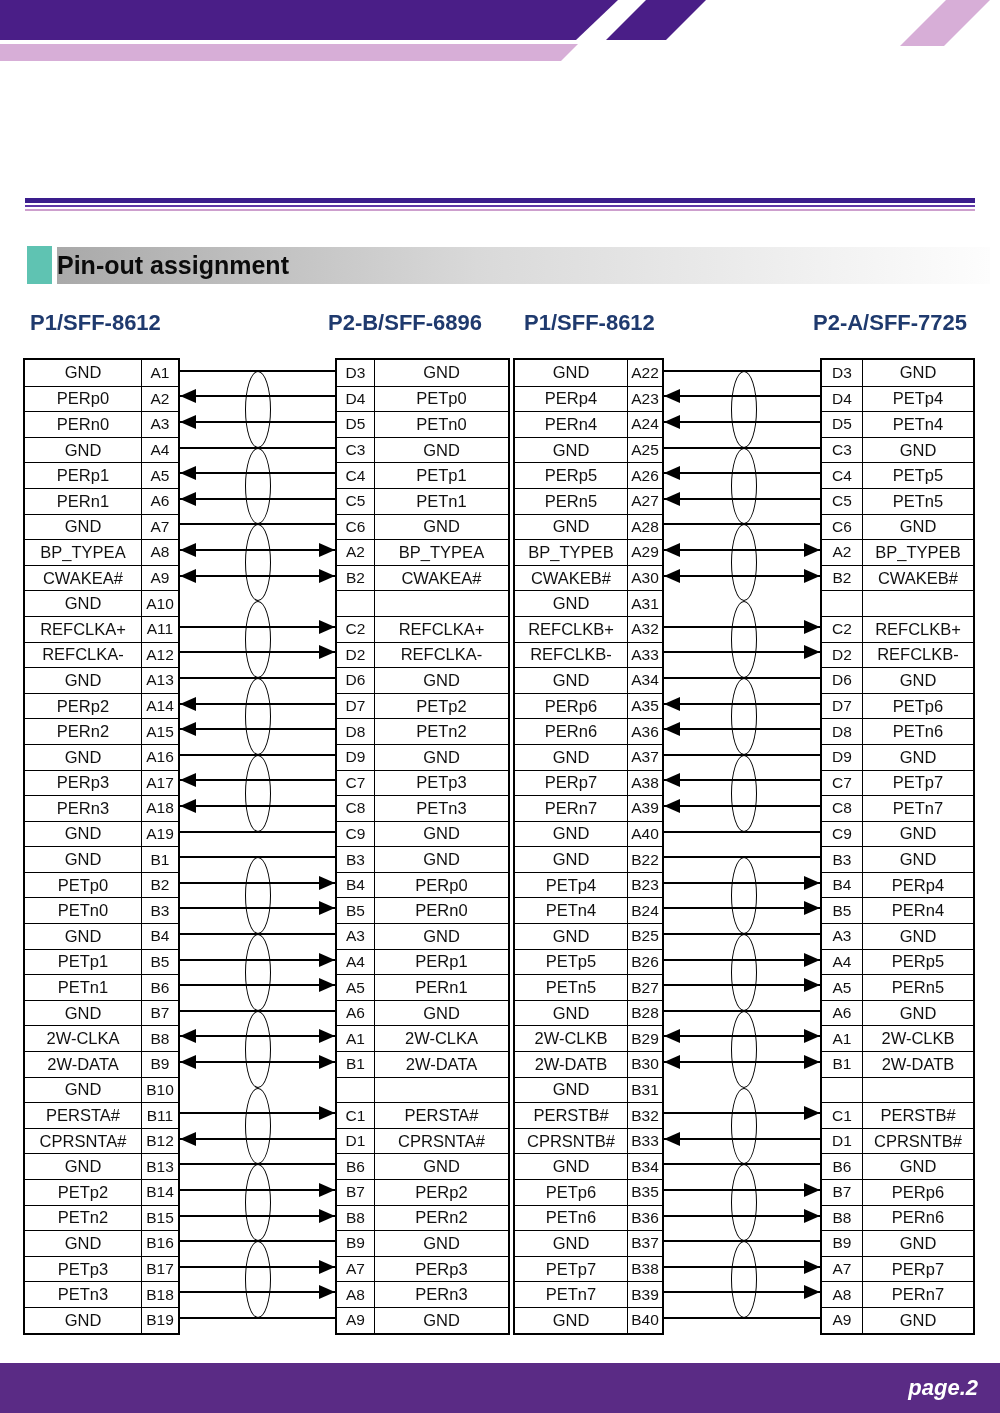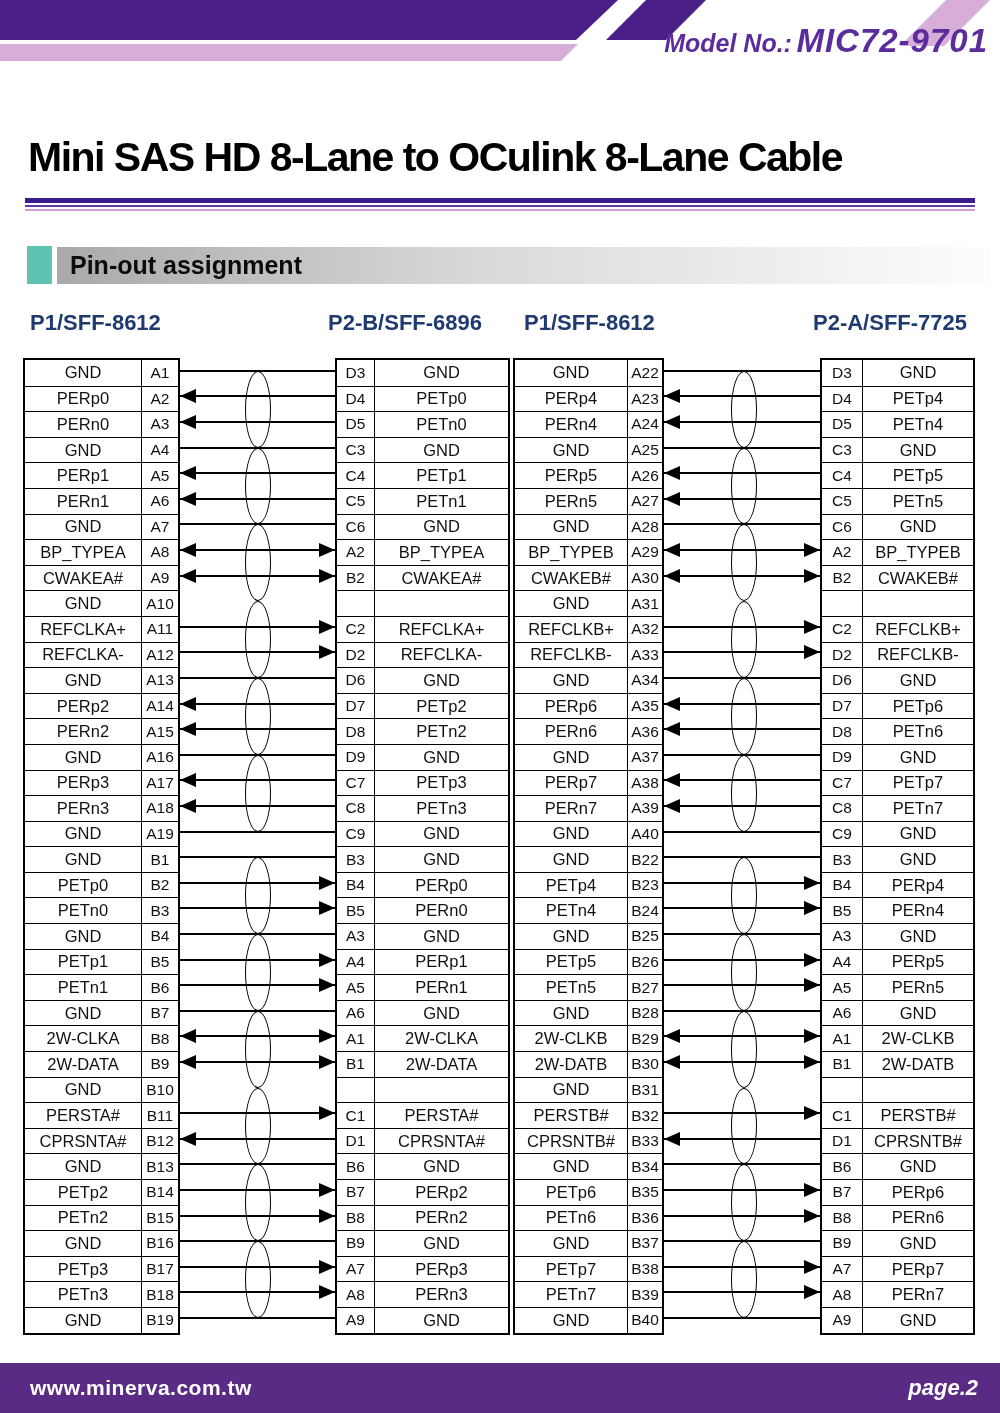--- a/index.html
+++ b/index.html
@@ -33,21 +33,21 @@
   .doc-title{left:28px;top:134px;font-size:41px;font-weight:bold;letter-spacing:-1.5px;color:#000;white-space:nowrap;}
   .rule{left:25px;width:950px;}
   .rule1{top:198px;height:5px;background:#3A1D8C;}
   .rule2{top:205px;height:2px;background:#6038A8;}
   .rule3{top:209px;height:2px;background:#CD9FCD;}
 
   
   .teal-sq{left:27px;top:246px;width:25px;height:38px;background:var(--teal);}
   .graybar{left:57px;top:247px;width:933px;height:37px;
            background:linear-gradient(90deg,#a9a9a9 0%,#d9d9d9 45%,#fdfdfd 100%);}
-  .graybar span{display:block;padding-left:13px;line-height:37px;font-size:25px;font-weight:bold;color:#0b0b0b;}
+  .graybar span{display:block;line-height:37px;font-size:25px;font-weight:bold;color:#0b0b0b;}
 
   .colhdr{top:310px;font-size:22px;font-weight:bold;color:var(--navy);white-space:nowrap;}
 
   
   .ptable{top:358px;border:2px solid #000;display:grid;grid-auto-rows:25.6px;background:#fff;}
   .cell{border-top:1.5px solid #000;display:flex;align-items:center;justify-content:center;
         overflow:hidden;color:#111;white-space:nowrap;}
   .cell.first{border-top:none;}
   .cell.divL{border-left:1.5px solid #000;}
   .sigc{font-size:16.5px;}
@@ -69,26 +69,21 @@
 </style>
 </head>
 <body>
 
 <div id="page">
 
   <div class="abs banner"></div>
   <div class="abs echo"></div>
   <div class="abs pink-slash"></div>
   <div class="abs pink-bar"></div>
-  <div class="abs model">
-    <span class="lbl">Model No.:</span>
-    <span class="num">MIC72-9701</span>
-  </div>
-
-  <div class="abs doc-title">Mini SAS HD 8-Lane to OCulink 8-Lane Cable</div>
+
   <div class="abs rule rule1"></div>
   <div class="abs rule rule2"></div>
   <div class="abs rule rule3"></div>
 
   <div class="abs teal-sq"></div>
   <div class="abs graybar">
     <span>Pin-out assignment</span>
   </div>
 
   <div class="abs colhdr" style="left:30px">P1/SFF-8612</div>
@@ -561,16 +556,15 @@
         <div class="ell" style="left: 67px; top: 499.2px; height: 76.8px;"></div>
         <div class="ell" style="left: 67px; top: 576px; height: 76.8px;"></div>
         <div class="ell" style="left: 67px; top: 652.8px; height: 76.8px;"></div>
         <div class="ell" style="left: 67px; top: 729.6px; height: 76.8px;"></div>
         <div class="ell" style="left: 67px; top: 806.4px; height: 76.8px;"></div>
         <div class="ell" style="left: 67px; top: 883.2px; height: 76.8px;"></div>
       </div>
     </div>
 
   <div class="abs footbar"></div>
-  <div class="abs site">www.minerva.com.tw</div>
   <div class="abs pageno">page.2</div>
 
 </div>
 
 </body></html>

